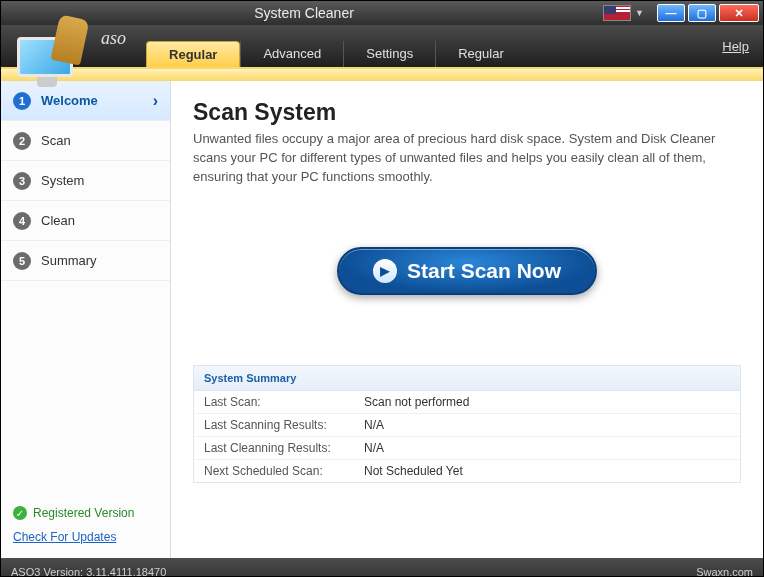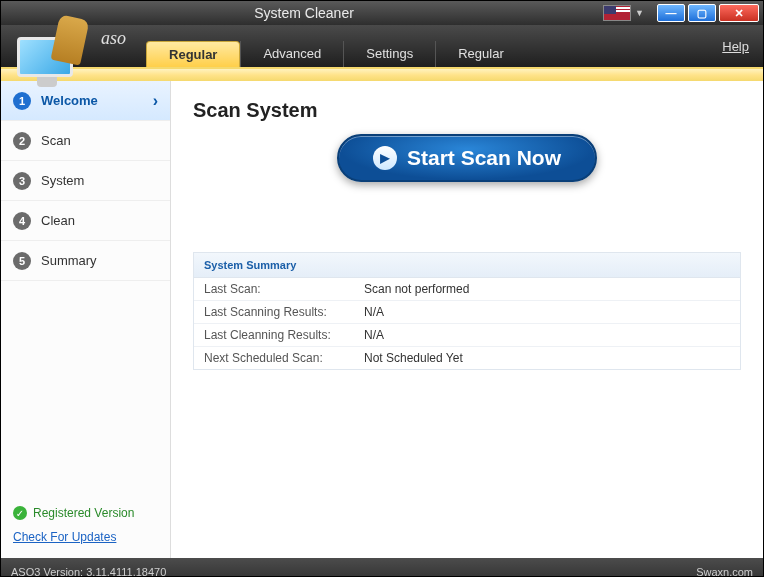--- a/index.html
+++ b/index.html
@@ -37,21 +37,21 @@
 .step.active::after { content:"›"; margin-left:auto; color:#0b57a6; font-size:16px;}
 .num { width:18px; height:18px; border-radius:50%; background:#6b6b6b; color:#fff; font-size:11px; display:flex; align-items:center; justify-content:center; margin-right:10px; font-weight:bold;}
 .step.active .num { background:#1f6fd0;}
 .sidebar-spacer { flex:1; }
 .sidebar-footer { padding:10px 12px 14px; font-size:12px;}
 .reg { color:#2a8a2a; display:flex; align-items:center; margin-bottom:10px;}
 .reg .ok { width:14px; height:14px; border-radius:50%; background:#3ab33a; color:#fff; font-size:10px; display:flex; align-items:center; justify-content:center; margin-right:6px;}
 .updates { color:#1b63c4; text-decoration:underline; cursor:pointer;}
 
 .content { flex:1; padding:18px 22px 12px; overflow:hidden;}
-.h1 { font-size:20px; font-weight:bold; color:#222; margin-bottom:12px;}
+.h1 { font-size:23px; font-weight:bold; color:#222; margin-bottom:4px;}
 .desc { color:#555; font-size:13px; line-height:1.45; margin-bottom:60px;}
 
 .scanbtn { margin:0 auto 70px; width:260px; height:48px; border-radius:26px; background:radial-gradient(ellipse at 50% 30%,#2a86d8,#0d4e96 70%); border:2px solid #0a3f78; color:#fff; font-size:21px; font-weight:bold; display:flex; align-items:center; justify-content:center; box-shadow:0 3px 8px rgba(0,0,0,.35), inset 0 1px 0 rgba(255,255,255,.4); cursor:pointer;}
 .scanbtn .play { width:24px; height:24px; border-radius:50%; background:linear-gradient(to bottom,#fff,#cfe8ff); margin-right:10px; display:flex; align-items:center; justify-content:center; color:#0d4e96; font-size:12px;}
 
 .summary { border:1px solid #dfe6ee;}
 .summary-head { background:linear-gradient(to bottom,#f2f7fc,#e5eef8); color:#1b5fa8; font-weight:bold; padding:6px 10px; border-bottom:1px solid #dfe6ee; font-size:11px;}
 .row { display:flex; padding:4px 10px; border-bottom:1px solid #eef1f5; font-size:12px; color:#444;}
 .row:last-child { border-bottom:none;}
 .row .k { width:160px; color:#555;}
@@ -116,20 +116,21 @@
       <div class="reg">
         <span class="ok">✓</span>
         <span>Registered Version</span>
       </div>
       <div class="updates">Check For Updates</div>
     </div>
   </div>
 
   <div class="content">
     <div class="h1">Scan System</div>
+    <div class="desc">Unwanted files occupy a major area of precious hard disk space. System and Disk Cleaner scans your PC for different types of unwanted files and helps you easily clean all of them, ensuring that your PC functions smoothly.</div>
 
     <div class="scanbtn">
       <span class="play">▶</span>
       <span>Start Scan Now</span>
     </div>
 
     <div class="summary">
       <div class="summary-head">System Summary</div>
       <div class="row">
         <span class="k">Last Scan:</span>

